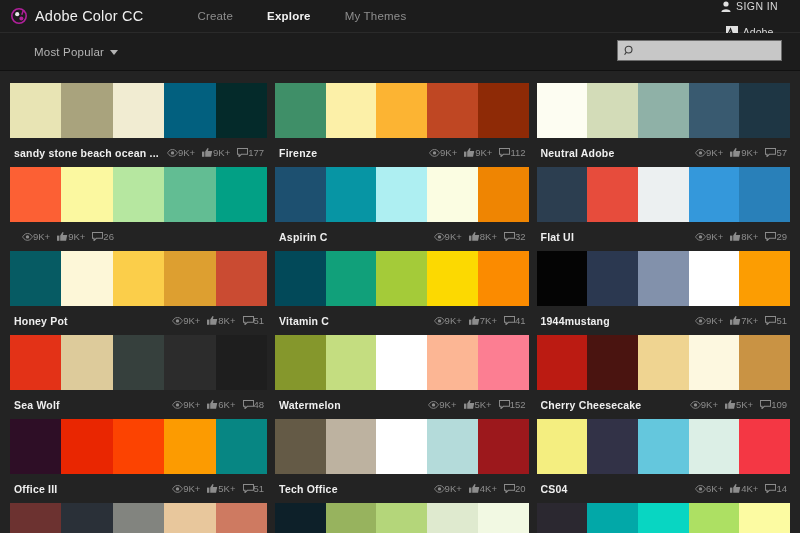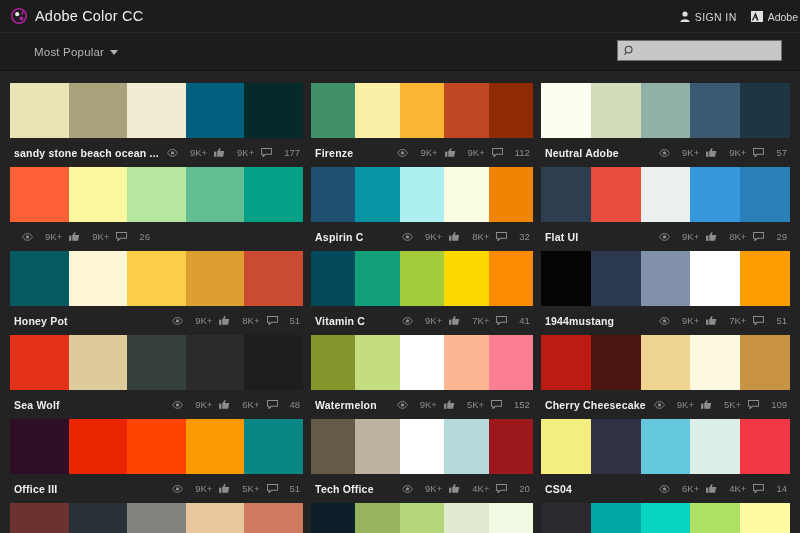--- a/index.html
+++ b/index.html
@@ -28,22 +28,22 @@
     color:#efefef; font-size:14.5px; letter-spacing:.2px;
     font-weight:400; white-space:nowrap;
   }
   .navlinks{ display:flex; align-items:center; margin-left:37px; gap:0; }
   .navlink{
     color:#8e8e8e; font-size:11.5px; padding:0 17px;
     text-decoration:none; white-space:nowrap; letter-spacing:.2px;
   }
   .navlink.active{ color:#f2f2f2; font-weight:bold; }
   .topright{
-    position:absolute; right:2px; top:0; height:33px;
-    display:flex; align-items:center; gap:14px;
+    position:absolute; right:22px; top:0; height:33px;
+    display:flex; align-items:center; gap:14px;flex-direction:column;
   }
   .signin{ display:flex; align-items:center; gap:5px; color:#d8d8d8; font-size:10.5px; letter-spacing:.4px;}
   .adobe{ display:flex; align-items:flex-start; gap:5px; color:#d8d8d8; font-size:10.5px;}
   .person-icon svg, .adobe-icon svg{ display:block; }
 
   
   .filterbar{
     height:38px; width:100%;
     background:#1c1c1c;
     display:flex; align-items:center;
@@ -97,37 +97,42 @@
   }
   .tname{
     color:#efefef; font-size:10.5px; font-weight:bold;
     white-space:nowrap; overflow:hidden; text-overflow:ellipsis;
     letter-spacing:.2px; flex:1 1 auto;
   }
   .stats{
     display:flex; align-items:center; gap:7px;
     margin-left:8px; flex:0 0 auto;
   }
-  .stat{ display:flex; align-items:center; gap:12px; color:#8c8c8c; font-size:9.5px; }
+  .stat{ display:flex; align-items:center; gap:0; color:#8c8c8c; font-size:9.5px; }
   .stat svg{ display:block; }
 </style>
 </head>
 <body>
 
 <div class="topbar">
   <div class="brand">
     <span class="brand-icon">
       <svg width="16" height="16" viewBox="0 0 16 16">
         <circle cx="8" cy="8" r="7.2" fill="none" stroke="#b0209a" stroke-width="1.6"></circle>
         <circle cx="6.2" cy="6.2" r="2.1" fill="#e8e8e8"></circle>
         <circle cx="10.4" cy="10.4" r="2.0" fill="#b0209a"></circle>
         <rect x="10.8" y="2.4" width="1.5" height="4.4" fill="#b0209a" transform="rotate(20 11.5 4.6)"></rect>
       </svg>
     </span>
     <span class="brand-title">Adobe Color CC</span>
+  </div>
+  <div class="navlinks">
+    <a class="navlink" href="#">Create</a>
+    <a class="navlink active" href="#">Explore</a>
+    <a class="navlink" href="#">My Themes</a>
   </div>
   <div class="topright">
     <div class="signin">
       <span class="person-icon">
         <svg width="10" height="11" viewBox="0 0 10 11">
           <circle cx="5" cy="3" r="2.6" fill="#e0e0e0"></circle>
           <path d="M0.4 11 C0.4 7.4 9.6 7.4 9.6 11 Z" fill="#e0e0e0"></path>
         </svg>
       </span>
       <span>SIGN IN</span>

